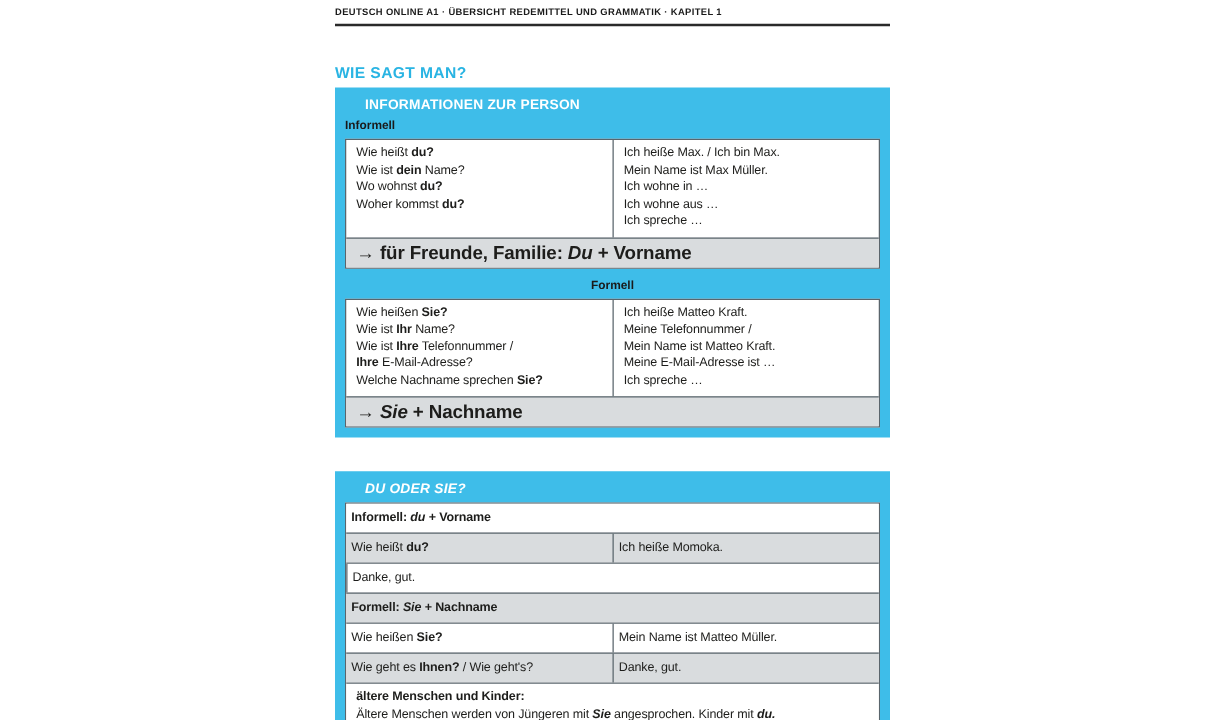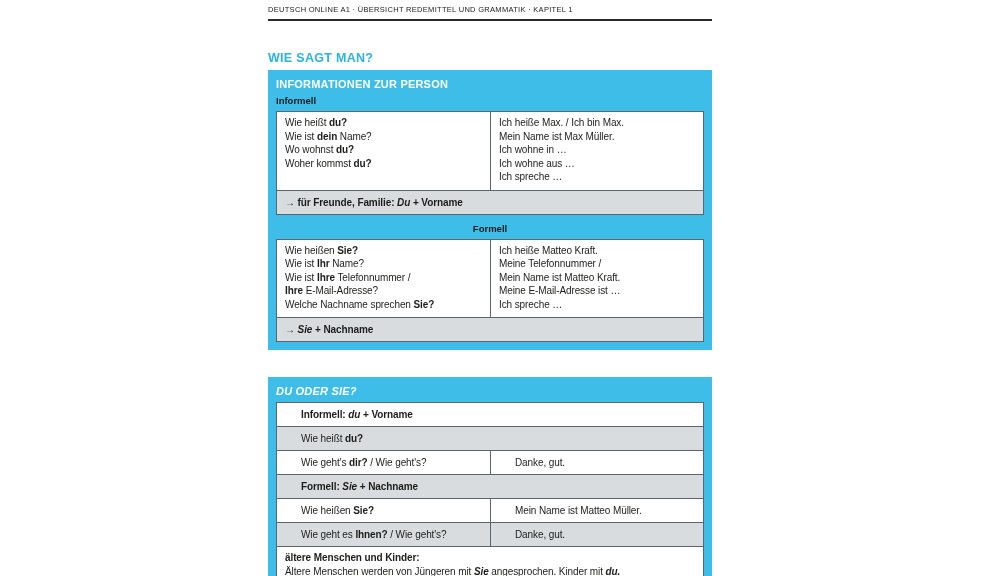--- a/index.html
+++ b/index.html
@@ -12,21 +12,21 @@
     overflow: hidden;
   }
   .content {
     position: absolute;
     left: 268px; top: 5px;
     width: 444px;
   }
   
   .doc-header {
     font-size: 7.5px;
-    font-weight: 400;
+    font-weight: 700;
     letter-spacing: 0.3px;
     color: #1a1a1a;
     padding-bottom: 5px;
     border-bottom: 2px solid #2a2a2a;
     white-space: nowrap;
   }
   .page-title {
     margin-top: 30px;
     font-size: 12.5px;
     font-weight: 700;
@@ -38,21 +38,21 @@
     background: #3ebde9;
     padding: 7px 8px 8px 8px;
     margin-top: 5px;
   }
   .blue-box.second { margin-top: 27px; }
   .box-title {
     font-size: 11px;
     font-weight: 700;
     letter-spacing: 0.2px;
     color: #ffffff;
-    margin: 1px 0 5px 0;
+    margin: 1px 0 5px 16px;
   }
   .box-title.italic { font-style: italic; }
   .sub-label {
     font-size: 9.5px;
     font-weight: 700;
     color: #1a1a1a;
     margin: 0 0 5px 0;
   }
   .sub-label.spaced { margin-top: 8px; text-align: center; }
   
@@ -67,33 +67,33 @@
     padding: 4px 8px 6px 8px;
     font-size: 10px;
     line-height: 13.5px;
     letter-spacing: -0.1px;
   }
   .qa-cell.answers { border-left: 1px solid #5a656c; }
   .qa-footer {
     border-top: 1px solid #5a656c;
     background: #d9dcde;
     padding: 5px 8px;
-    font-size: 10px;
+    font-size: 15px;
     line-height: 13px;
     letter-spacing: -0.1px;
   }
   
   .rows-table { border: 1px solid #5a656c; background: #ffffff; }
   .t-row { display: flex; border-top: 1px solid #5a656c; }
   .t-row:first-child { border-top: none; }
   .t-row.gray { background: #d9dcde; }
   .t-row.white { background: #ffffff; }
   .t-cell {
     box-sizing: border-box;
-    padding: 5px 24px;
+    padding: 5px 4px;
     font-size: 10px;
     line-height: 13px;
     letter-spacing: -0.1px;
   }
   .t-cell.half { width: 50%; }
   .t-cell.full { width: 100%; }
   .t-cell.right { border-left: 1px solid #5a656c; }
   .note-block {
     box-sizing: border-box;
     width: 100%;
@@ -163,23 +163,23 @@
 
   <div class="blue-box second">
     <div class="box-title italic">DU ODER SIE?</div>
 
     <div class="rows-table">
       <div class="t-row white">
         <div class="t-cell full"><span class="seg-b">Informell: </span><span class="seg-bi">du</span><span class="seg-b"> + Vorname</span></div>
       </div>
       <div class="t-row gray">
         <div class="t-cell half"><span>Wie heißt </span><span class="seg-b">du?</span></div>
-      </div>
-      <div class="t-row white">
-        <div class="t-cell half"><span>Wie geht's </span><span class="seg-b">dir?</span><span> / Wie geht's?</span></div>
+        <div class="t-cell half right">Ich heiße Momoka.</div>
+      </div>
+      <div class="t-row white">
         <div class="t-cell half right">Danke, gut.</div>
       </div>
       <div class="t-row gray">
         <div class="t-cell full"><span class="seg-b">Formell: </span><span class="seg-bi">Sie</span><span class="seg-b"> + Nachname</span></div>
       </div>
       <div class="t-row white">
         <div class="t-cell half"><span>Wie heißen </span><span class="seg-b">Sie?</span></div>
         <div class="t-cell half right">Mein Name ist Matteo Müller.</div>
       </div>
       <div class="t-row gray">

